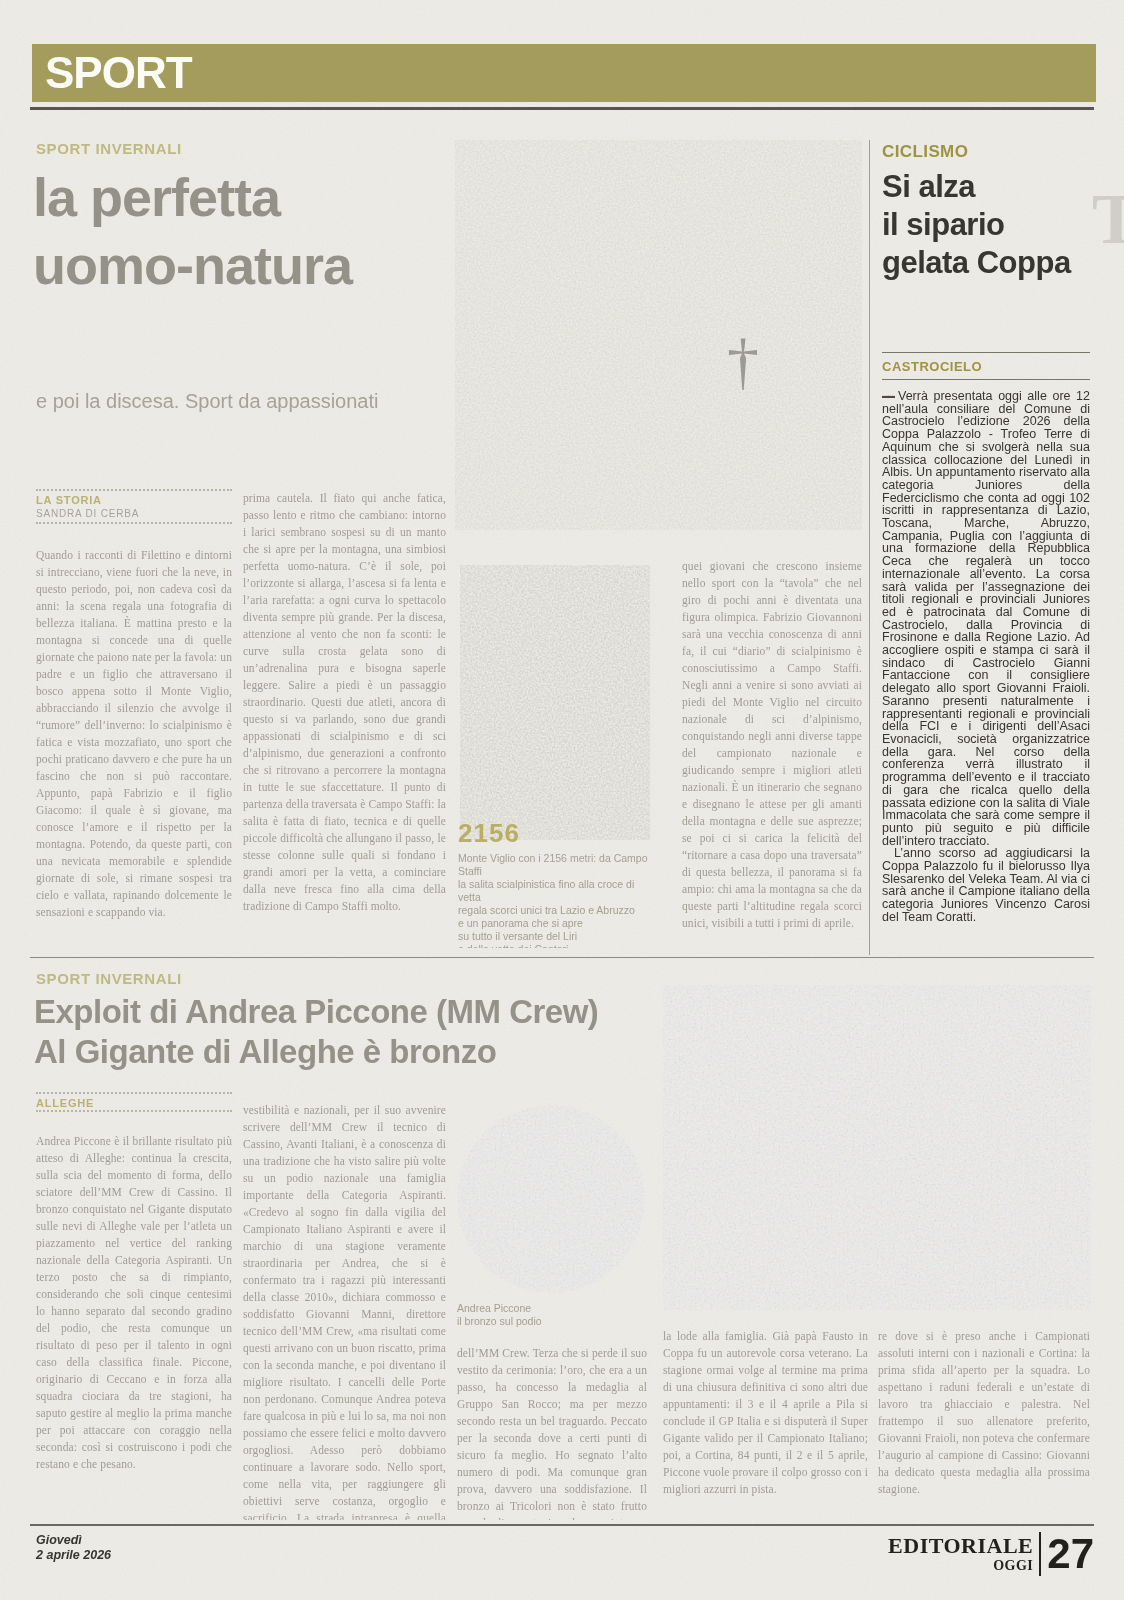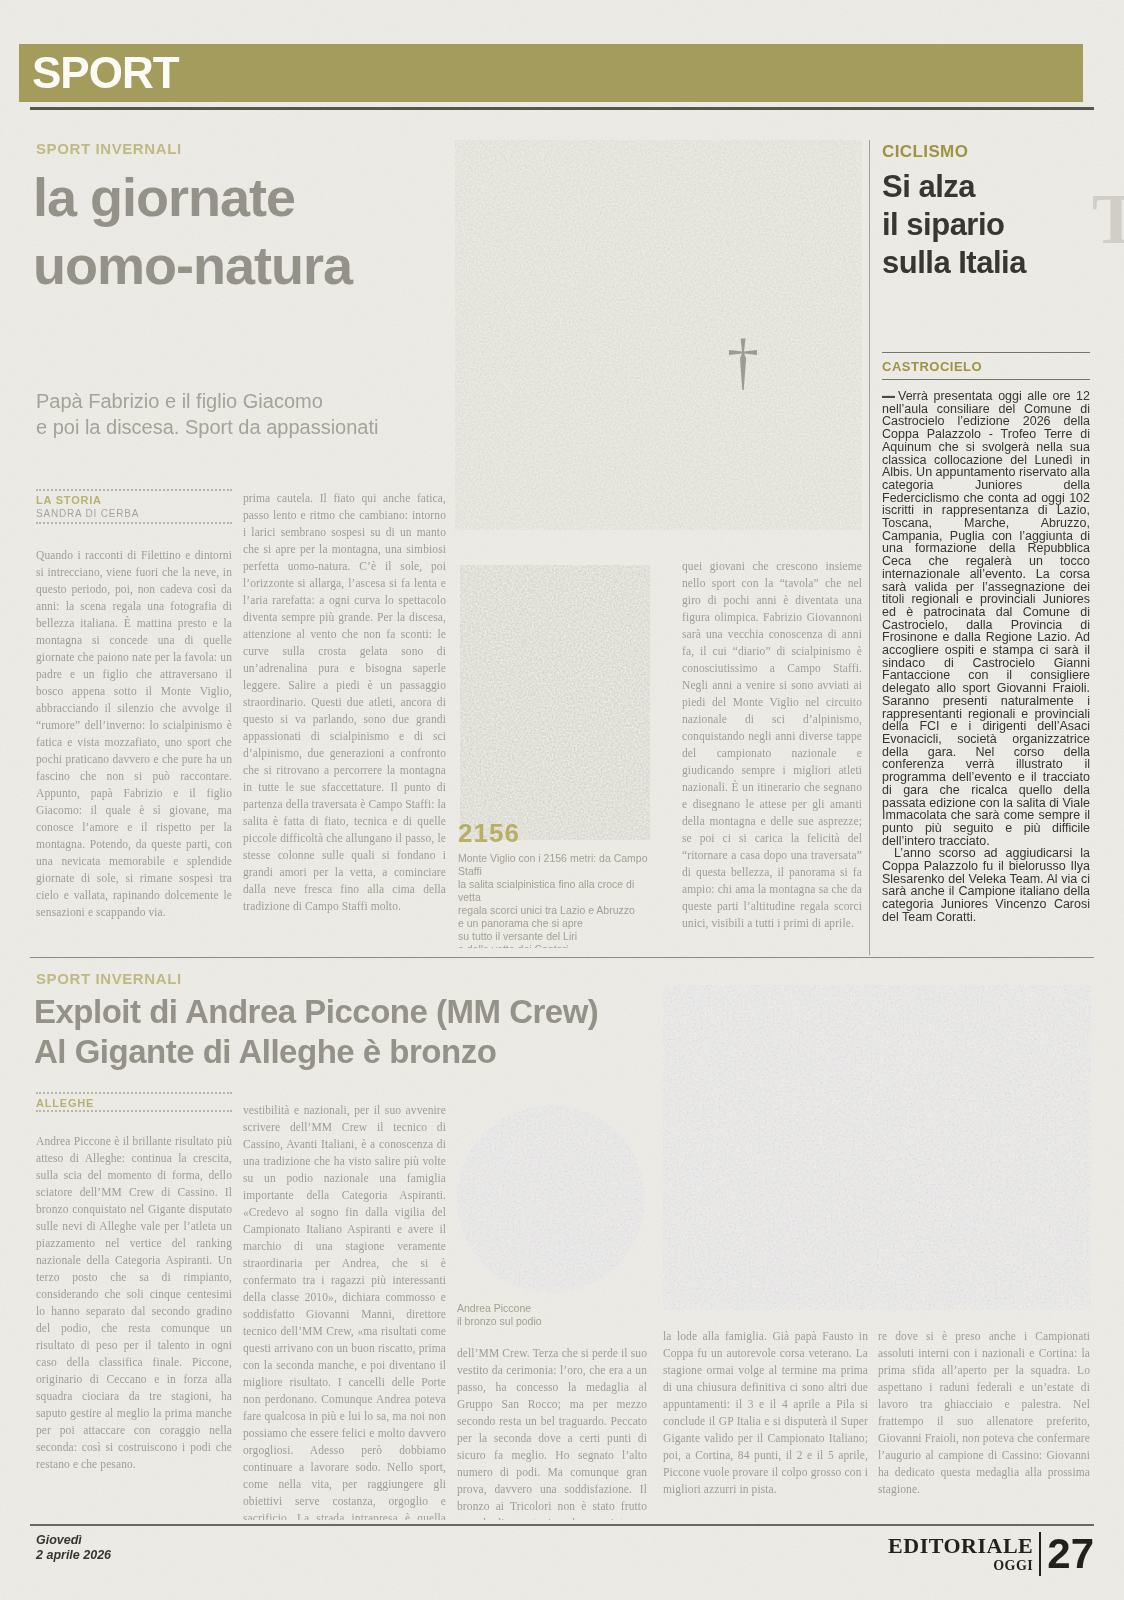--- a/index.html
+++ b/index.html
@@ -1,19 +1,19 @@
 <!DOCTYPE html>
 <html><head>
 <meta charset="utf-8">
 <style>
   html,body{margin:0;padding:0;background:#d8d6cf;}
   .page{position:relative;width:1124px;height:1600px;margin:0 auto;background:#edebe5;overflow:hidden;font-family:"Liberation Sans",sans-serif;}
   .abs{position:absolute;}
   
-  .banner{left:19px;top:44px;width:1064px;height:58px;background:#a49c5b;}
+  .banner{left:32px;top:44px;width:1064px;height:58px;background:#a49c5b;}
   .banner .t{color:#fdfdf8;font-weight:700;font-size:44px;letter-spacing:-1px;line-height:58px;padding-left:13px;}
   .toprule{left:30px;top:107px;width:1064px;height:3px;background:#56544c;}
   
   .kicker{font-weight:700;font-size:15px;letter-spacing:.6px;color:#b3a962;opacity:.75;}
   .kicker-strong{font-weight:700;font-size:17px;letter-spacing:.4px;color:#9d9340;}
   
   .mainhead{font-weight:800;font-size:54px;line-height:68px;letter-spacing:-1px;color:#8b897f;opacity:.9;}
   .standfirst{font-size:20px;line-height:26px;font-weight:400;color:#a5a298;}
   
   .dotrule{border-top:2px dotted #b7b4a8;height:0;}
@@ -76,26 +76,25 @@
   </svg>
 
   <div class="abs banner">
     <div class="t">SPORT</div>
   </div>
   <div class="abs toprule"></div>
 
   <div class="abs kicker" style="left:36px;top:140px;">SPORT INVERNALI</div>
 
   <div class="abs mainhead" style="left:33px;top:163px;width:430px;">
-    <div>la giornate</div>
+    <div>la perfetta</div>
     <div>uomo-natura</div>
   </div>
 
   <div class="abs standfirst" style="left:36px;top:388px;width:410px;">
-    <div>Papà Fabrizio e il figlio Giacomo</div>
     <div>e poi la discesa. Sport da appassionati</div>
   </div>
 
   <div class="abs" style="left:36px;top:489px;width:196px;">
     <div class="dotrule"></div>
     <div class="byl-label">LA STORIA</div>
     <div class="byl-name">SANDRA DI CERBA</div>
     <div class="dotrule"></div>
   </div>
 
@@ -123,21 +122,21 @@
 su tutto il versante del Liri
 e delle vette dei Cantari
 verso il Circeo</div>
 
   <div class="abs vrule" style="left:869px;top:140px;height:815px;"></div>
 
   <div class="abs kicker-strong" style="left:882px;top:142px;">CICLISMO</div>
   <div class="abs cichead" style="left:882px;top:168px;width:210px;">
     <div>Si alza</div>
     <div>il sipario</div>
-    <div>sulla Italia</div>
+    <div>gelata Coppa</div>
   </div>
   <div class="abs lblbox" style="left:882px;top:352px;width:208px;">
     <span class="lbl">CASTROCIELO</span>
   </div>
   <div class="abs cicbody" style="left:882px;top:390px;width:208px;height:563px;">
     <p><span class="pmark">▬▬</span><span>Verrà presentata oggi alle ore 12 nell’aula consiliare del Comune di Castrocielo l’edizione 2026 della Coppa Palazzolo - Trofeo Terre di Aquinum che si svolgerà nella sua classica collocazione del Lunedì in Albis. Un appuntamento riservato alla categoria Juniores della Federciclismo che conta ad oggi 102 iscritti in rappresentanza di Lazio, Toscana, Marche, Abruzzo, Campania, Puglia con l’aggiunta di una formazione della Repubblica Ceca che regalerà un tocco internazionale all’evento. La corsa sarà valida per l’assegnazione dei titoli regionali e provinciali Juniores ed è patrocinata dal Comune di Castrocielo, dalla Provincia di Frosinone e dalla Regione Lazio. Ad accogliere ospiti e stampa ci sarà il sindaco di Castrocielo Gianni Fantaccione con il consigliere delegato allo sport Giovanni Fraioli. Saranno presenti naturalmente i rappresentanti regionali e provinciali della FCI e i dirigenti dell’Asaci Evonacicli, società organizzatrice della gara. Nel corso della conferenza verrà illustrato il programma dell’evento e il tracciato di gara che ricalca quello della passata edizione con la salita di Viale Immacolata che sarà come sempre il punto più seguito e più difficile dell’intero tracciato.</span></p>
     <p class="ind">L’anno scorso ad aggiudicarsi la Coppa Palazzolo fu il bielorusso Ilya Slesarenko del Veleka Team. Al via ci sarà anche il Campione italiano della categoria Juniores Vincenzo Carosi del Team Coratti.</p>
   </div>
 
   <div class="abs ghost" style="left:1092px;top:178px;font-size:72px;">ET</div>

